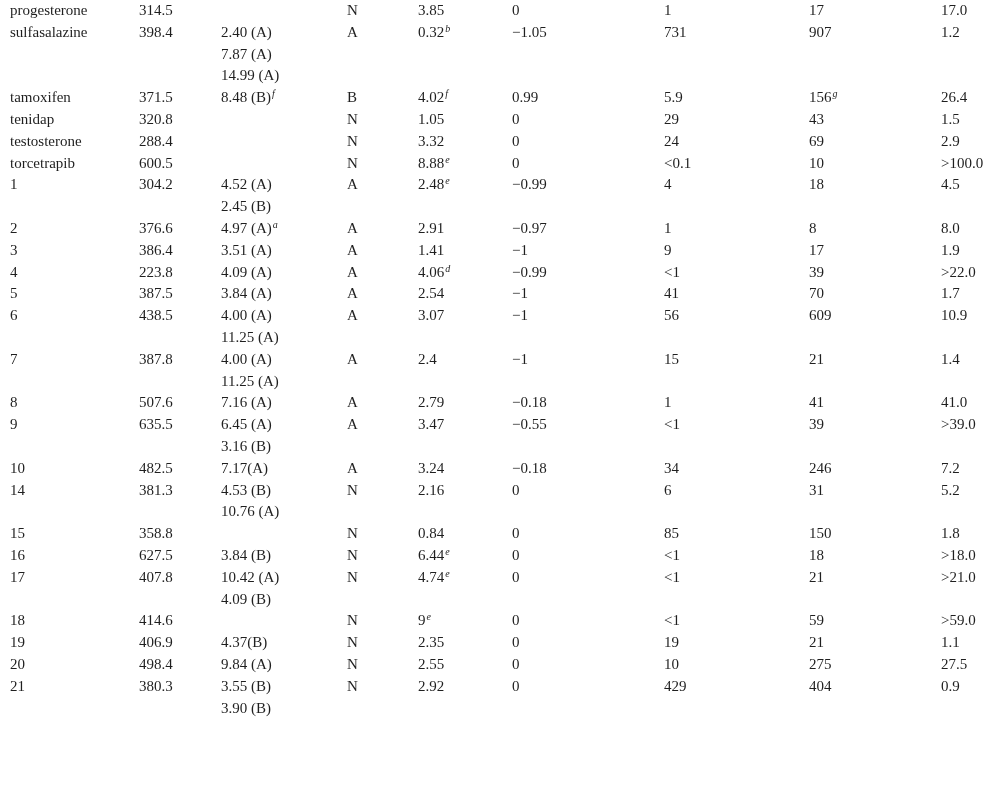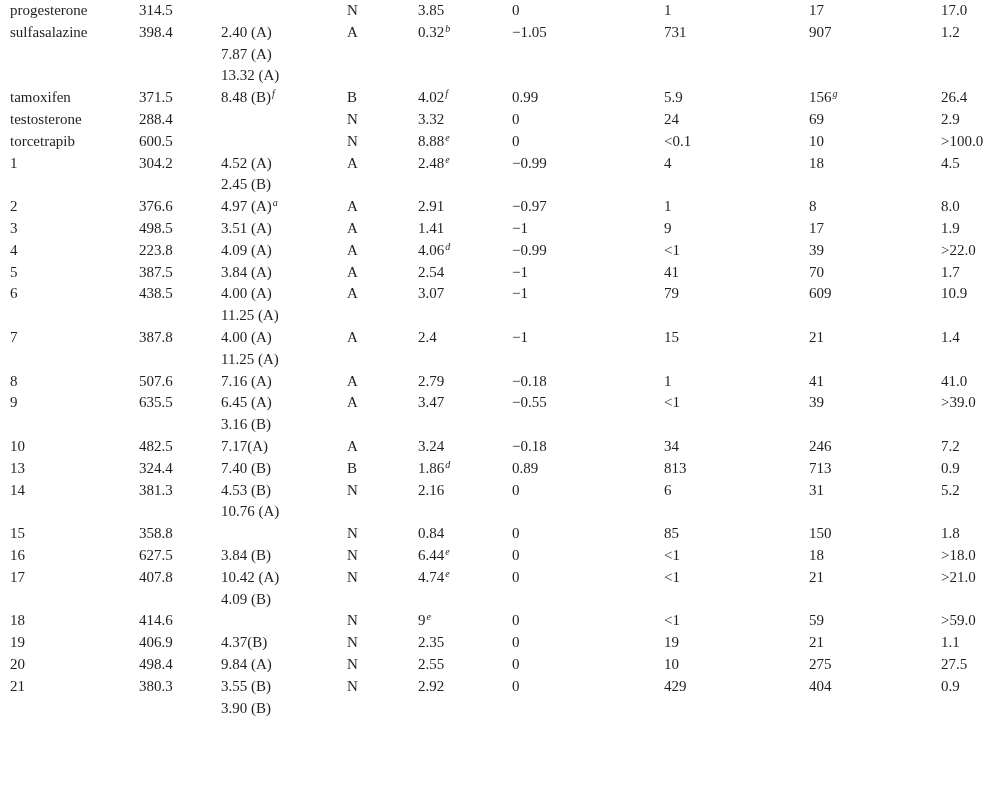--- a/index.html
+++ b/index.html
@@ -70,21 +70,21 @@
     <td>1</td>
     <td><span>17</span></td>
     <td>17.0</td>
   </tr>
       <tr>
     <td>sulfasalazine</td>
     <td>398.4</td>
     <td>
           <div class="pka-line"><span>2.40 (A)</span></div>
           <div class="pka-line"><span>7.87 (A)</span></div>
-          <div class="pka-line"><span>13.32 (A)</span></div>
+          <div class="pka-line"><span>14.99 (A)</span></div>
         </td>
     <td>A</td>
     <td><span>0.32</span><sup class="fnote">b</sup></td>
     <td>−1.05</td>
     <td>731</td>
     <td><span>907</span></td>
     <td>1.2</td>
   </tr>
       <tr>
     <td>tamoxifen</td>
@@ -93,20 +93,31 @@
           <div class="pka-line"><span>8.48 (B)</span><sup class="fnote">f</sup></div>
         </td>
     <td>B</td>
     <td><span>4.02</span><sup class="fnote">f</sup></td>
     <td>0.99</td>
     <td>5.9</td>
     <td><span>156</span><sup class="fnote">g</sup></td>
     <td>26.4</td>
   </tr>
       <tr>
+    <td>tenidap</td>
+    <td>320.8</td>
+    <td></td>
+    <td>N</td>
+    <td><span>1.05</span></td>
+    <td>0</td>
+    <td>29</td>
+    <td><span>43</span></td>
+    <td>1.5</td>
+  </tr>
+      <tr>
     <td>testosterone</td>
     <td>288.4</td>
     <td></td>
     <td>N</td>
     <td><span>3.32</span></td>
     <td>0</td>
     <td>24</td>
     <td><span>69</span></td>
     <td>2.9</td>
   </tr>
@@ -143,21 +154,21 @@
         </td>
     <td>A</td>
     <td><span>2.91</span></td>
     <td>−0.97</td>
     <td>1</td>
     <td><span>8</span></td>
     <td>8.0</td>
   </tr>
       <tr>
     <td>3</td>
-    <td>498.5</td>
+    <td>386.4</td>
     <td>
           <div class="pka-line"><span>3.51 (A)</span></div>
         </td>
     <td>A</td>
     <td><span>1.41</span></td>
     <td>−1</td>
     <td>9</td>
     <td><span>17</span></td>
     <td>1.9</td>
   </tr>
@@ -190,21 +201,21 @@
       <tr>
     <td>6</td>
     <td>438.5</td>
     <td>
           <div class="pka-line"><span>4.00 (A)</span></div>
           <div class="pka-line"><span>11.25 (A)</span></div>
         </td>
     <td>A</td>
     <td><span>3.07</span></td>
     <td>−1</td>
-    <td>79</td>
+    <td>56</td>
     <td><span>609</span></td>
     <td>10.9</td>
   </tr>
       <tr>
     <td>7</td>
     <td>387.8</td>
     <td>
           <div class="pka-line"><span>4.00 (A)</span></div>
           <div class="pka-line"><span>11.25 (A)</span></div>
         </td>
@@ -249,33 +260,20 @@
           <div class="pka-line"><span>7.17(A)</span></div>
         </td>
     <td>A</td>
     <td><span>3.24</span></td>
     <td>−0.18</td>
     <td>34</td>
     <td><span>246</span></td>
     <td>7.2</td>
   </tr>
       <tr>
-    <td>13</td>
-    <td>324.4</td>
-    <td>
-          <div class="pka-line"><span>7.40 (B)</span></div>
-        </td>
-    <td>B</td>
-    <td><span>1.86</span><sup class="fnote">d</sup></td>
-    <td>0.89</td>
-    <td>813</td>
-    <td><span>713</span></td>
-    <td>0.9</td>
-  </tr>
-      <tr>
     <td>14</td>
     <td>381.3</td>
     <td>
           <div class="pka-line"><span>4.53 (B)</span></div>
           <div class="pka-line"><span>10.76 (A)</span></div>
         </td>
     <td>N</td>
     <td><span>2.16</span></td>
     <td>0</td>
     <td>6</td>

